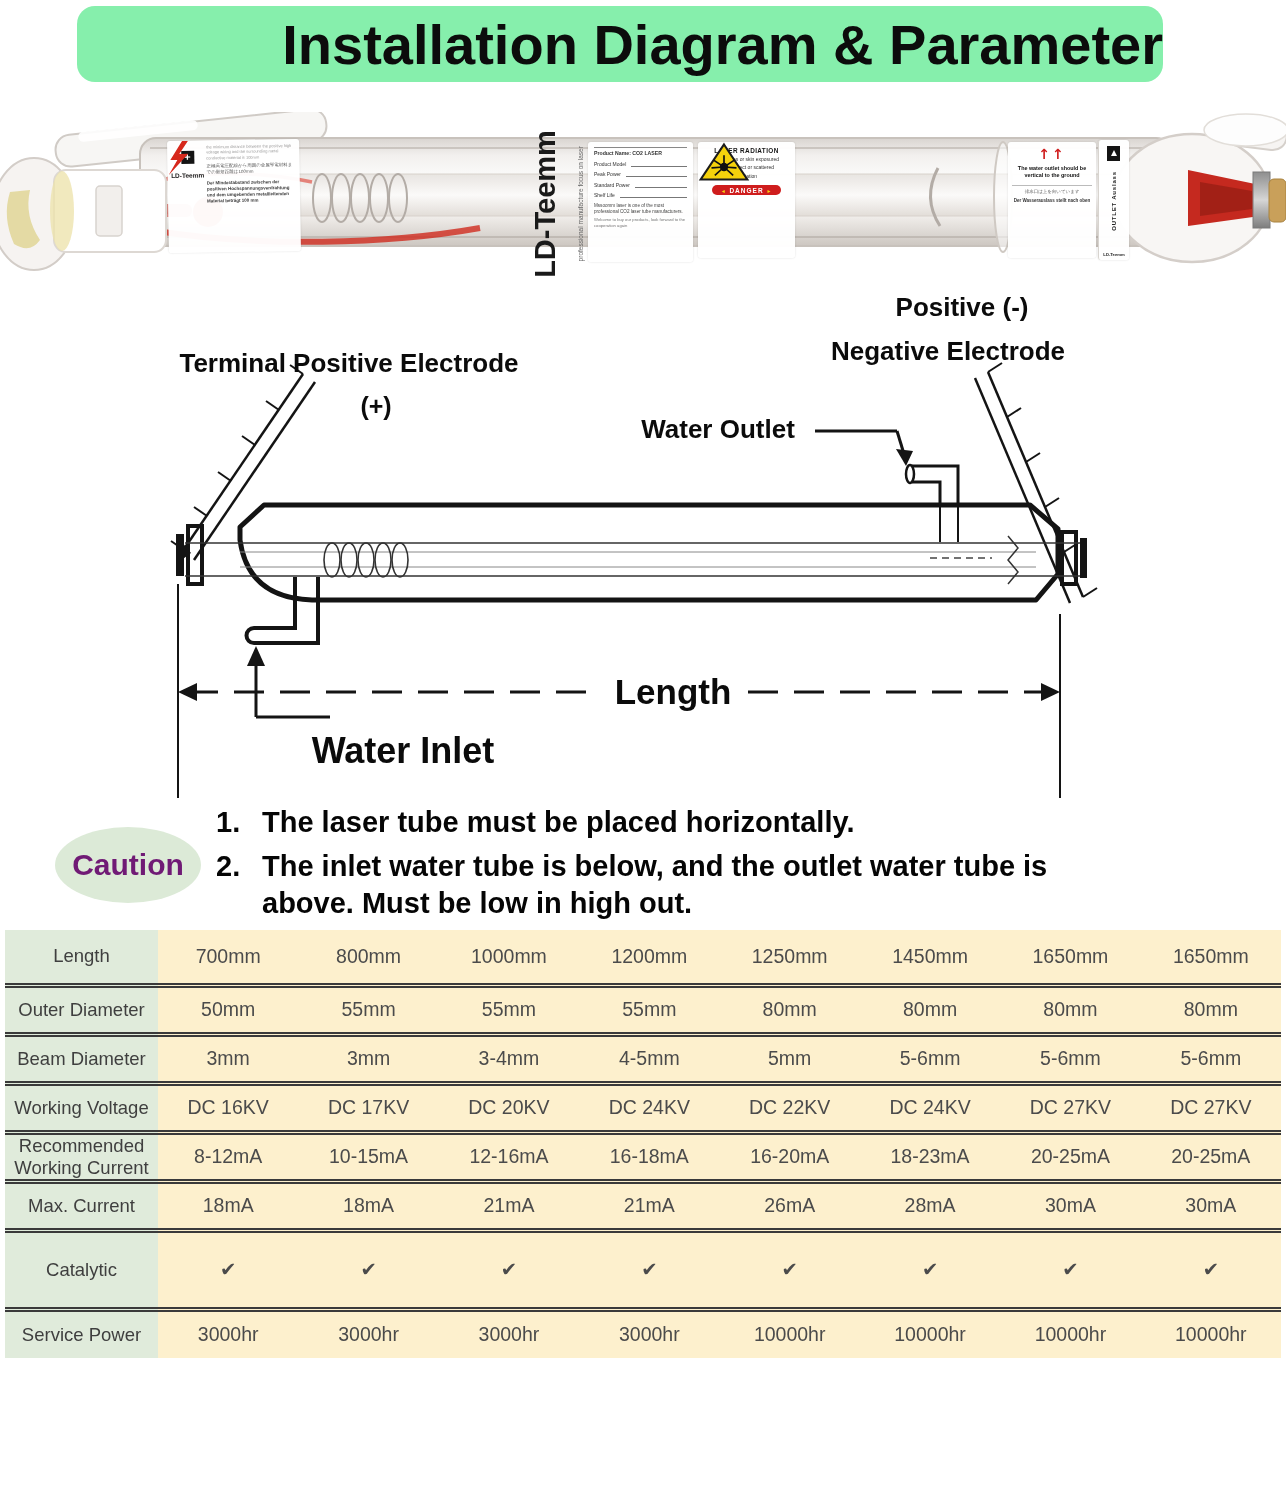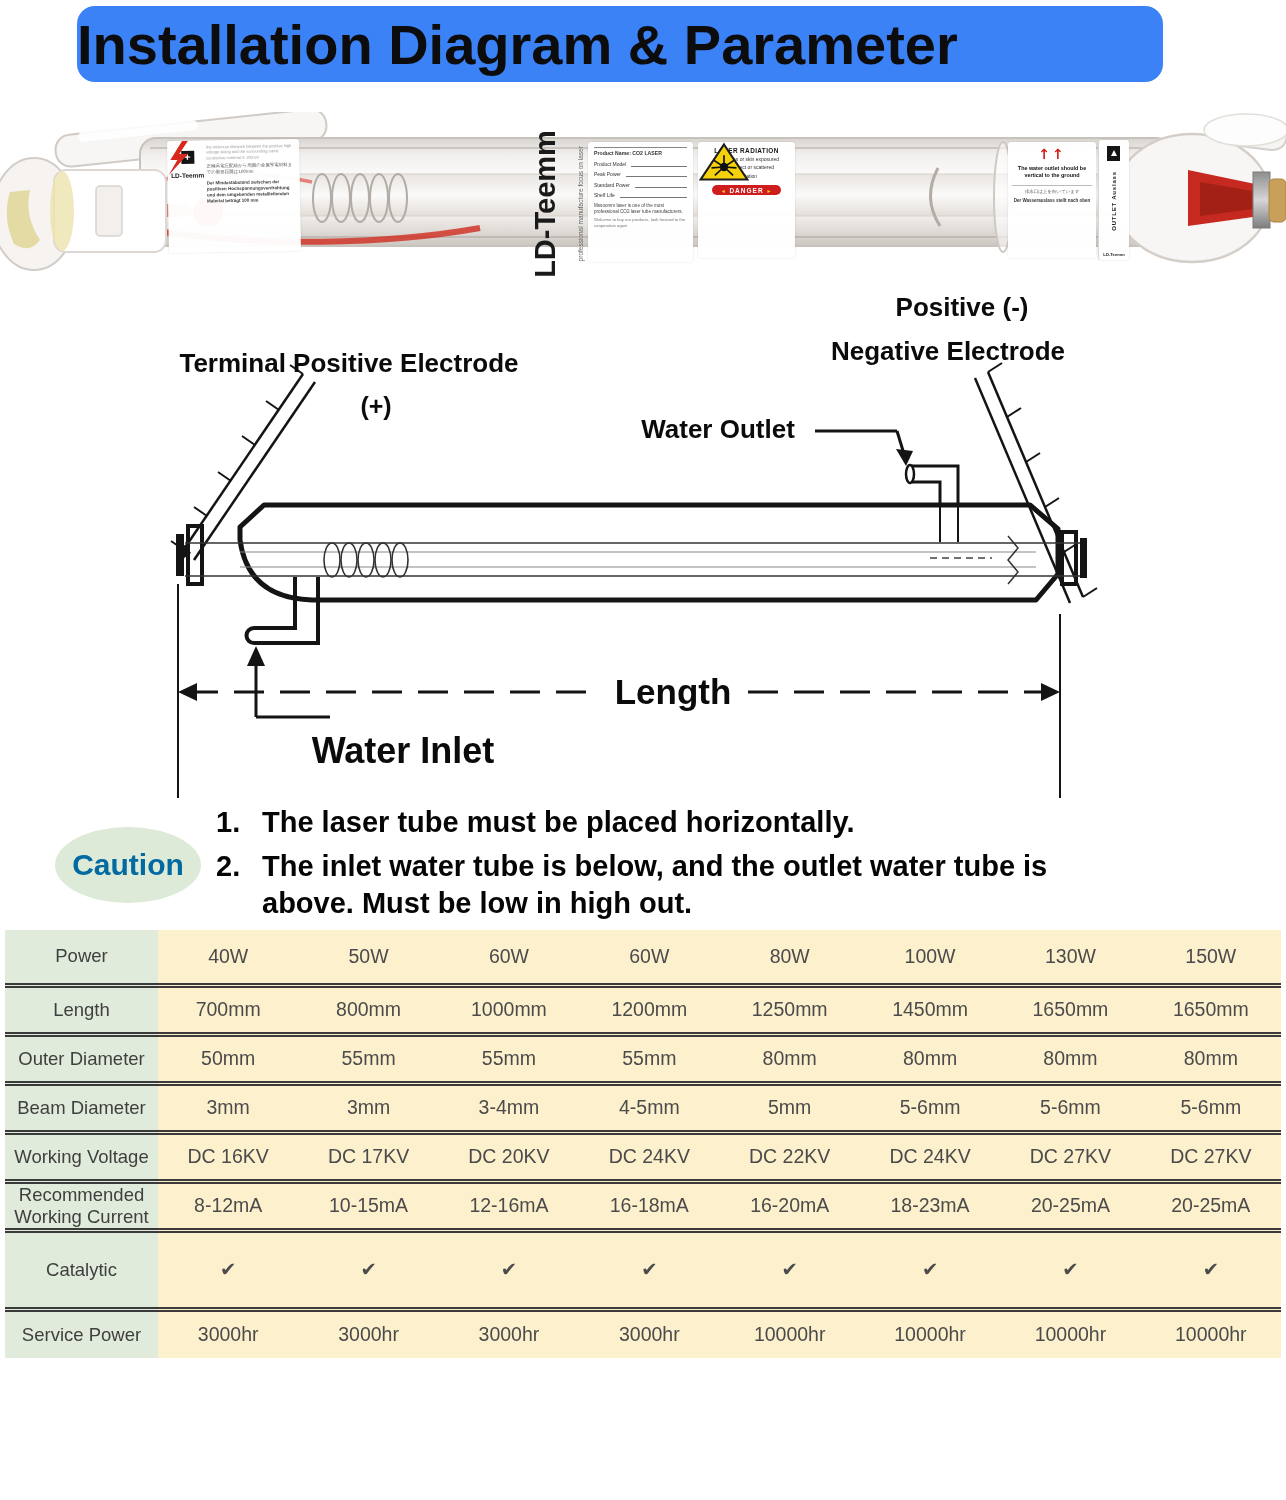--- a/index.html
+++ b/index.html
@@ -1,21 +1,21 @@
 <!DOCTYPE html>
 <html><head>
 <meta charset="utf-8">
 <style>
   html,body{margin:0;padding:0;background:#ffffff;}
   .page{position:relative;width:1286px;height:1500px;background:#fff;overflow:hidden;
         font-family:"Liberation Sans",sans-serif;color:#111;}
 
   
-  .banner{position:absolute;left:77px;top:6px;width:1086px;height:76px;background:#3b82f6;
-          border-radius:18px;display:flex;align-items:center;justify-content:flex-start;}
+  .banner{position:absolute;left:77px;top:6px;width:1086px;height:76px;background:#86efac;
+          border-radius:18px;display:flex;align-items:center;justify-content:flex-end;}
   .banner .title{font-size:56px;font-weight:900;color:#0c0c0c;letter-spacing:0;white-space:nowrap;}
 
   
   .photo{position:absolute;left:0;top:112px;width:1286px;height:172px;}
   .photo svg{position:absolute;left:0;top:0;}
   .sticker{position:absolute;background:rgba(255,255,255,.97);border-radius:3px;overflow:hidden;
            box-shadow:0 0 2px rgba(0,0,0,.15);}
   .sticker-left{left:168px;top:28px;width:132px;height:112px;display:flex;padding:4px;box-sizing:border-box;transform:rotate(-1deg);}
   .sticker-left .col-ico{width:32px;display:flex;flex-direction:column;align-items:center;gap:8px;padding-top:6px;}
   .plus-box{width:13px;height:13px;background:#141414;color:#fff;font-size:11px;font-weight:bold;
@@ -68,21 +68,21 @@
   .d-plus{left:376px;top:108px;font-size:25px;}
   .d-tneg{left:962px;top:8px;font-size:26px;}
   .d-neg{left:948px;top:52px;font-size:26px;}
   .d-wout{left:718px;top:130px;font-size:26px;}
   .d-len{left:673px;top:388px;font-size:35px;}
   .d-win{left:403px;top:417px;font-size:36px;margin-top:29px;}
 
   
   .caution-badge{position:absolute;left:55px;top:827px;width:146px;height:76px;background:#dcead7;
                  border-radius:50%;display:flex;align-items:center;justify-content:center;
-                 font-size:30px;font-weight:bold;color:#0369a1;}
+                 font-size:30px;font-weight:bold;color:#701a75;}
   .caution-item{position:absolute;display:flex;font-size:29px;font-weight:bold;color:#050505;line-height:1.26;}
   .ci-1{left:216px;top:804px;width:900px;}
   .ci-2{left:216px;top:848px;width:850px;}
   .caution-item .num{width:46px;flex:none;}
 
   
   table.params{position:absolute;left:5px;top:930px;width:1276px;border-collapse:collapse;table-layout:fixed;}
   table.params td{padding:0;text-align:center;vertical-align:middle;font-size:19.5px;color:#4b4b4b;
                   background:#fdf0cd;}
   table.params td.rowhead{background:#e0ebdb;font-size:18.5px;color:#3f3f3f;white-space:pre-line;}
@@ -349,31 +349,20 @@
     <span>The inlet water tube is below, and the outlet water tube is above. Must be low in high out.</span>
   </div>
 
   <table class="params">
     <colgroup>
         <col style="width:153px">
         <col span="8">
       </colgroup>
     <tbody>
         <tr>
-          <td class="rowhead">Power</td>
-          <td>40W</td>
-          <td>50W</td>
-          <td>60W</td>
-          <td>60W</td>
-          <td>80W</td>
-          <td>100W</td>
-          <td>130W</td>
-          <td>150W</td>
-        </tr>
-        <tr>
           <td class="rowhead">Length</td>
           <td>700mm</td>
           <td>800mm</td>
           <td>1000mm</td>
           <td>1200mm</td>
           <td>1250mm</td>
           <td>1450mm</td>
           <td>1650mm</td>
           <td>1650mm</td>
         </tr>
@@ -416,20 +405,31 @@
           <td>8-12mA</td>
           <td>10-15mA</td>
           <td>12-16mA</td>
           <td>16-18mA</td>
           <td>16-20mA</td>
           <td>18-23mA</td>
           <td>20-25mA</td>
           <td>20-25mA</td>
         </tr>
         <tr>
+          <td class="rowhead">Max. Current</td>
+          <td>18mA</td>
+          <td>18mA</td>
+          <td>21mA</td>
+          <td>21mA</td>
+          <td>26mA</td>
+          <td>28mA</td>
+          <td>30mA</td>
+          <td>30mA</td>
+        </tr>
+        <tr>
           <td class="rowhead">Catalytic</td>
           <td>✔</td>
           <td>✔</td>
           <td>✔</td>
           <td>✔</td>
           <td>✔</td>
           <td>✔</td>
           <td>✔</td>
           <td>✔</td>
         </tr>

